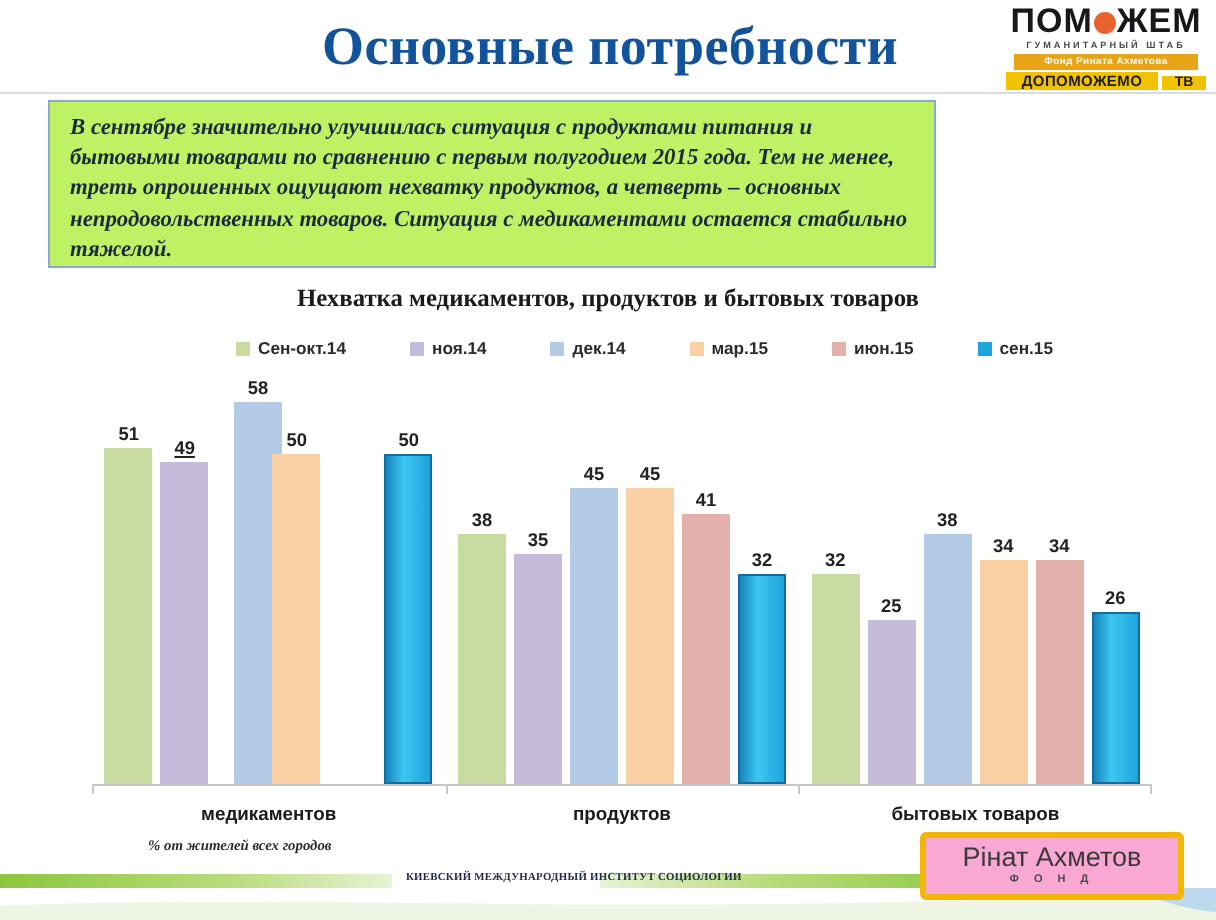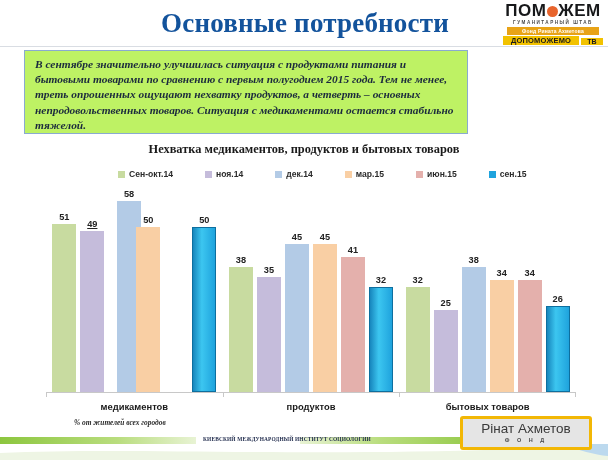--- a/index.html
+++ b/index.html
@@ -307,21 +307,21 @@
     font-size: 5.4px;
     letter-spacing: 0.15px;
     color: #222d4e;
     white-space: nowrap;
   }
   #akhmetov-logo {
     position: absolute;
     left: 460px; top: 416px;
     width: 132px;
     height: 34px;
-    background: #e5e5e5;
+    background: #f9a8d4;
     border: 3px solid #f2b705;
     border-radius: 3px;
     box-sizing: border-box;
     text-align: center;
   }
   #akhmetov-name {
     font-family: "Liberation Sans", sans-serif;
     font-size: 13.5px;
     color: #3a3a3a;
     line-height: 17px;

